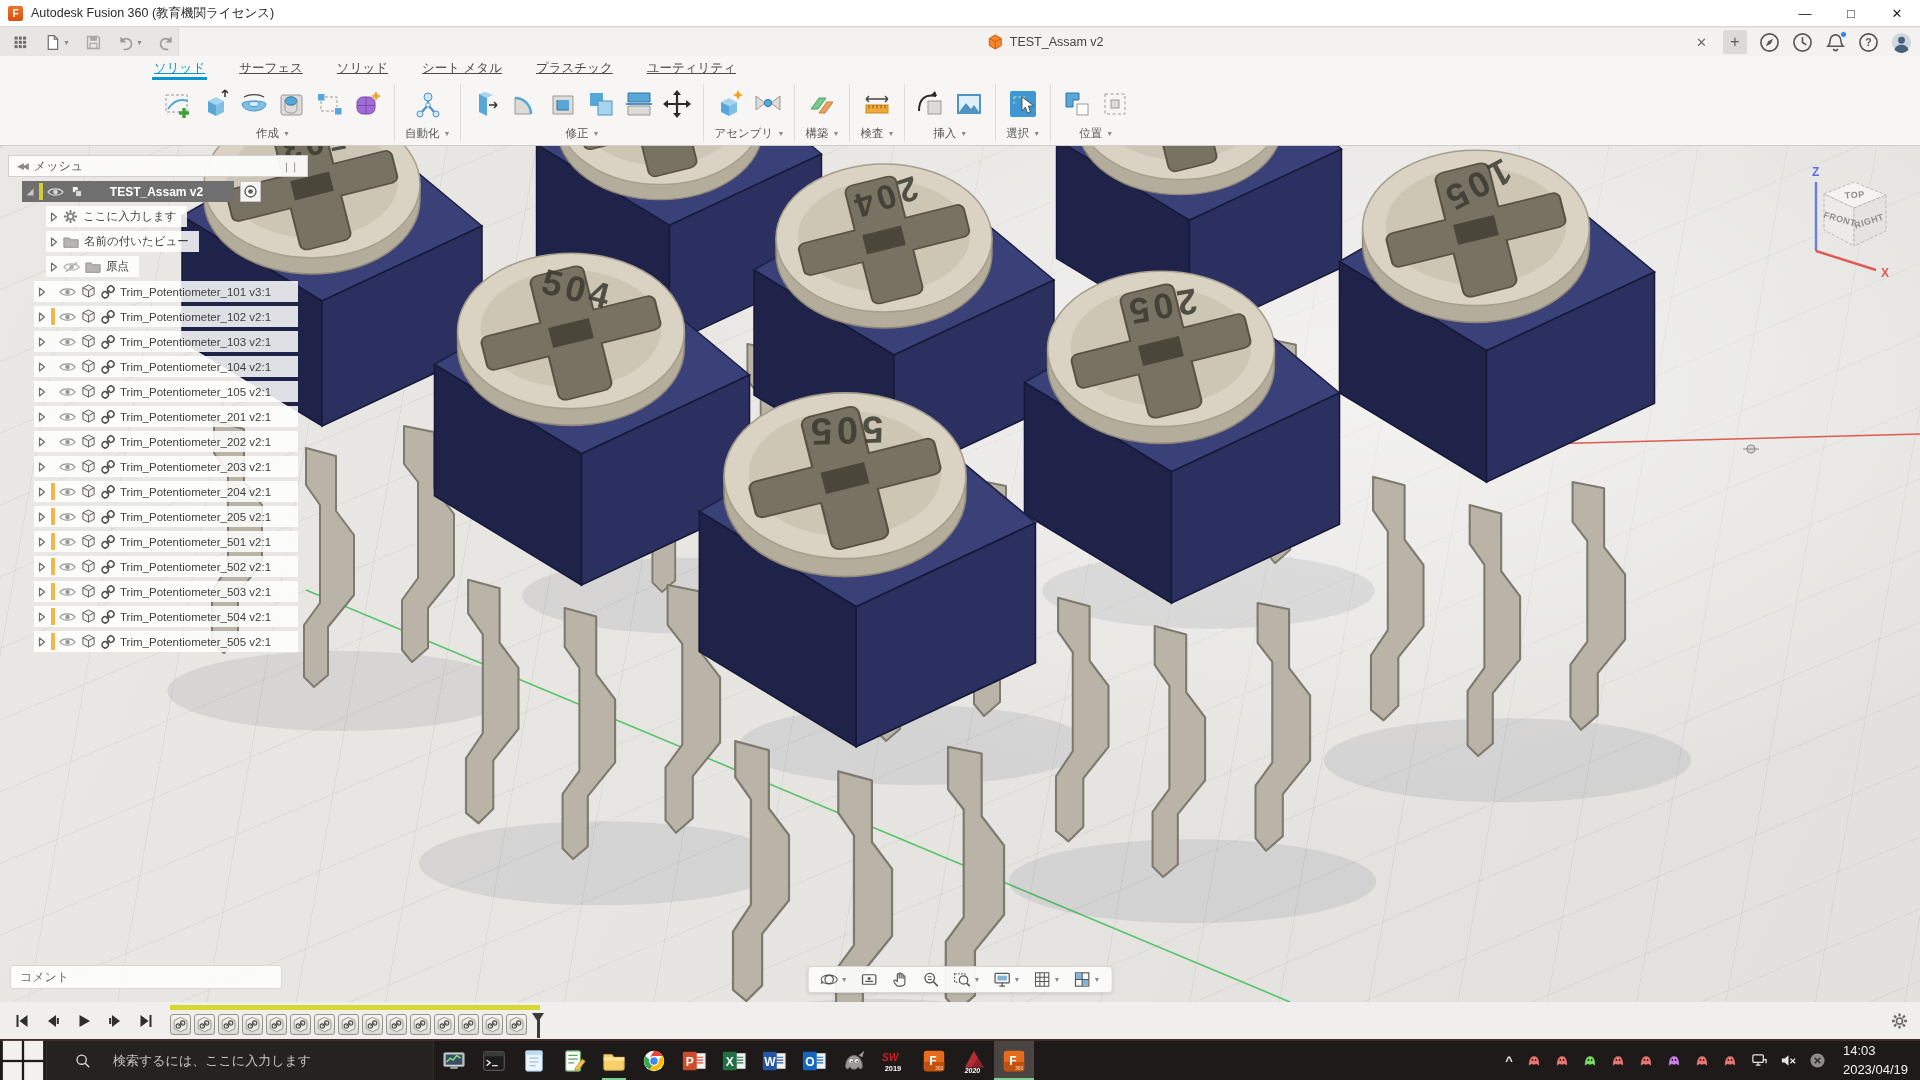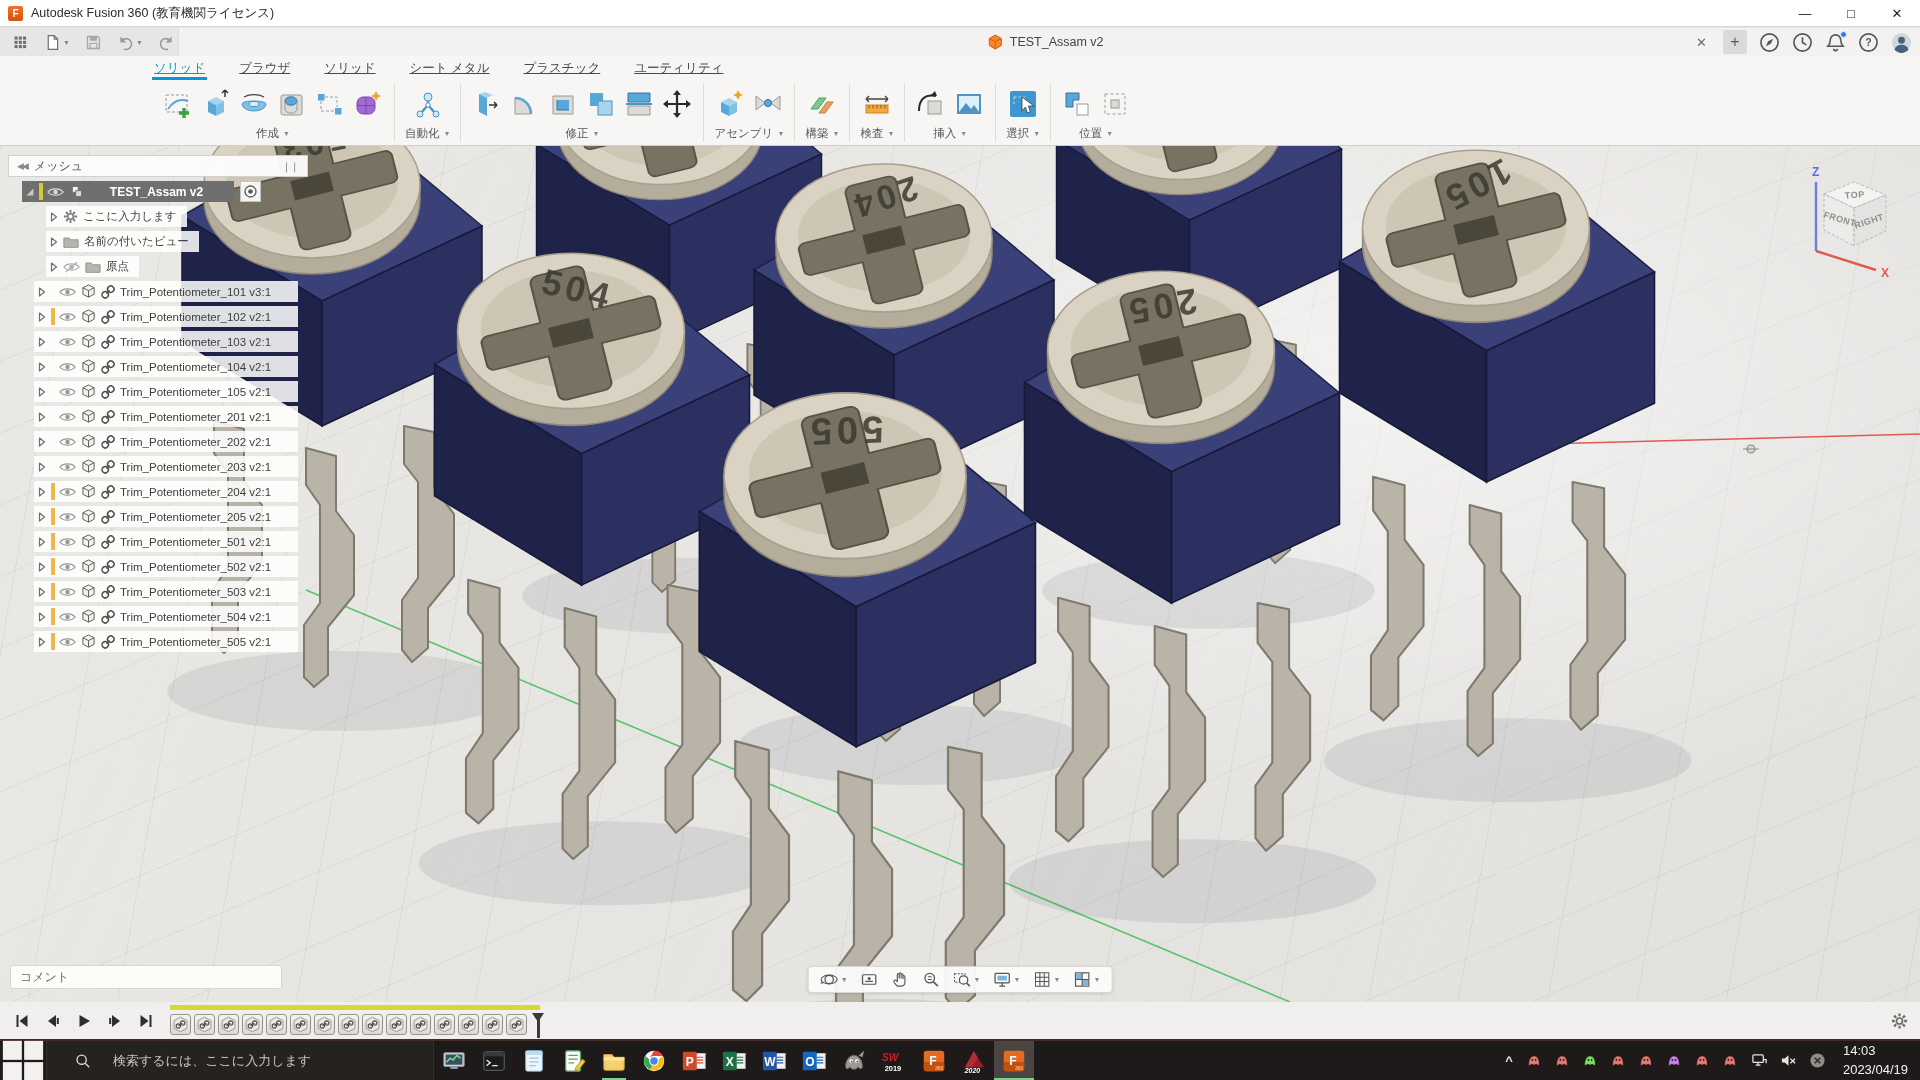--- a/index.html
+++ b/index.html
@@ -248,21 +248,21 @@
           </svg>
         </span>
     </div>
   </div>
 </div>
 
 <div id="ribbon">
   <div class="ribbon-main">
     <div id="ribbon-tabs">
         <span class="rtab active">ソリッド</span>
-        <span class="rtab">ブラウザ</span>
+        <span class="rtab">サーフェス</span>
         <span class="rtab">ソリッド</span>
         <span class="rtab">シート メタル</span>
         <span class="rtab">プラスチック</span>
         <span class="rtab">ユーティリティ</span>
       </div>
     <div id="ribbon-groups">
         <div class="rgroup">
           <div class="ricons">
             <span class="ricon">
               <svg viewBox="0 0 32 32">

